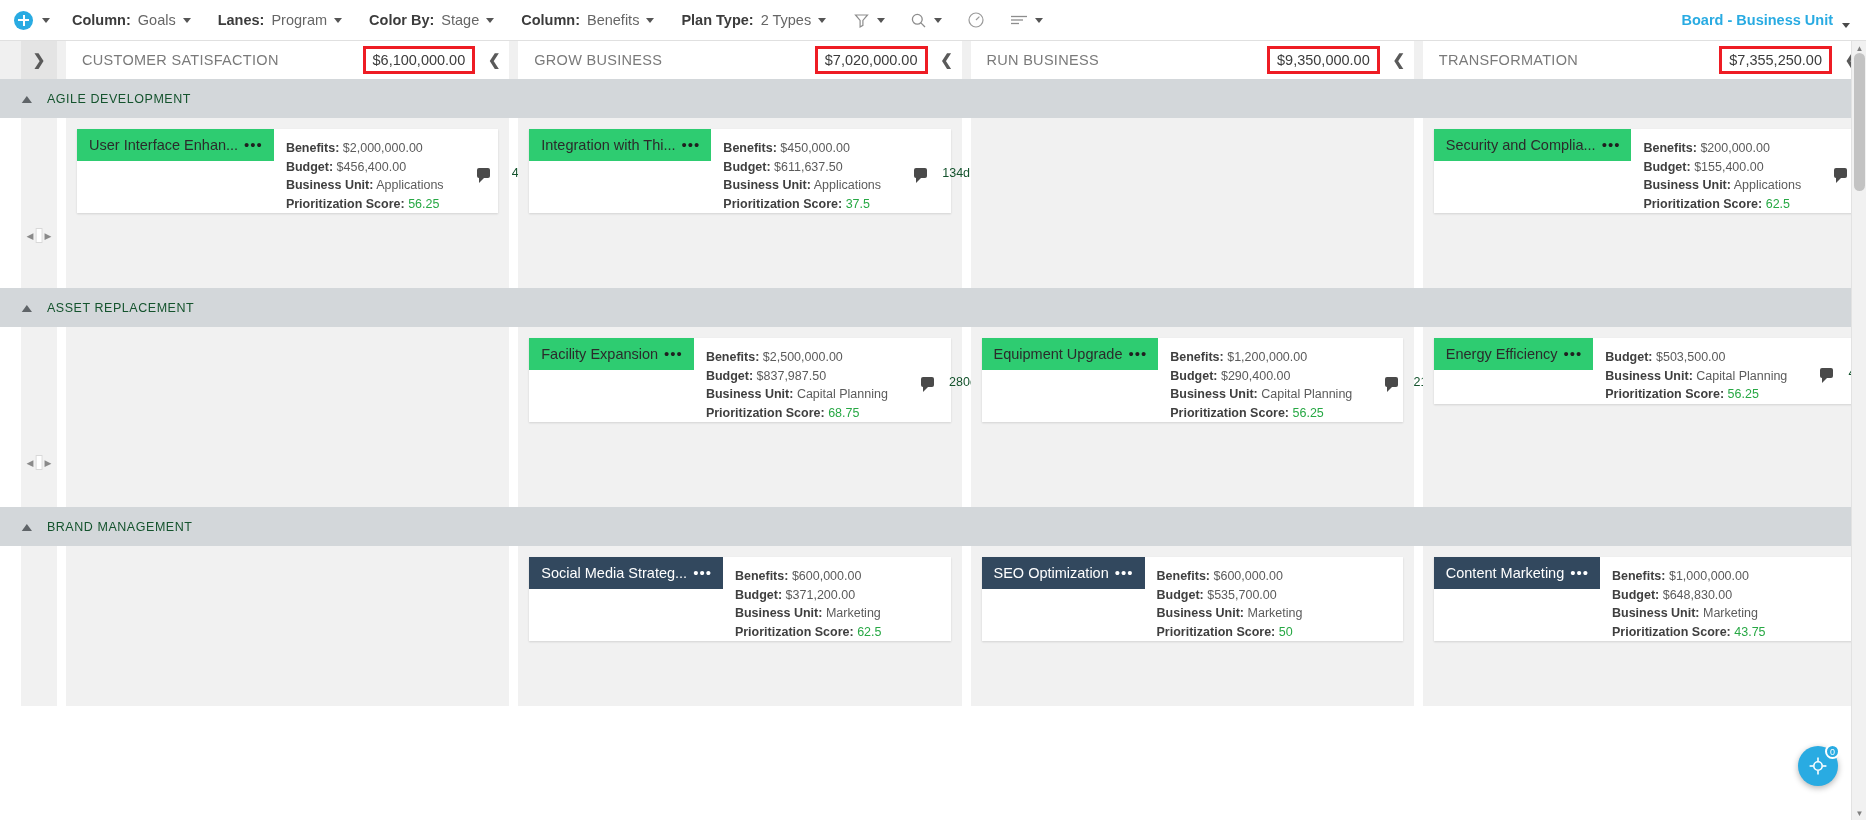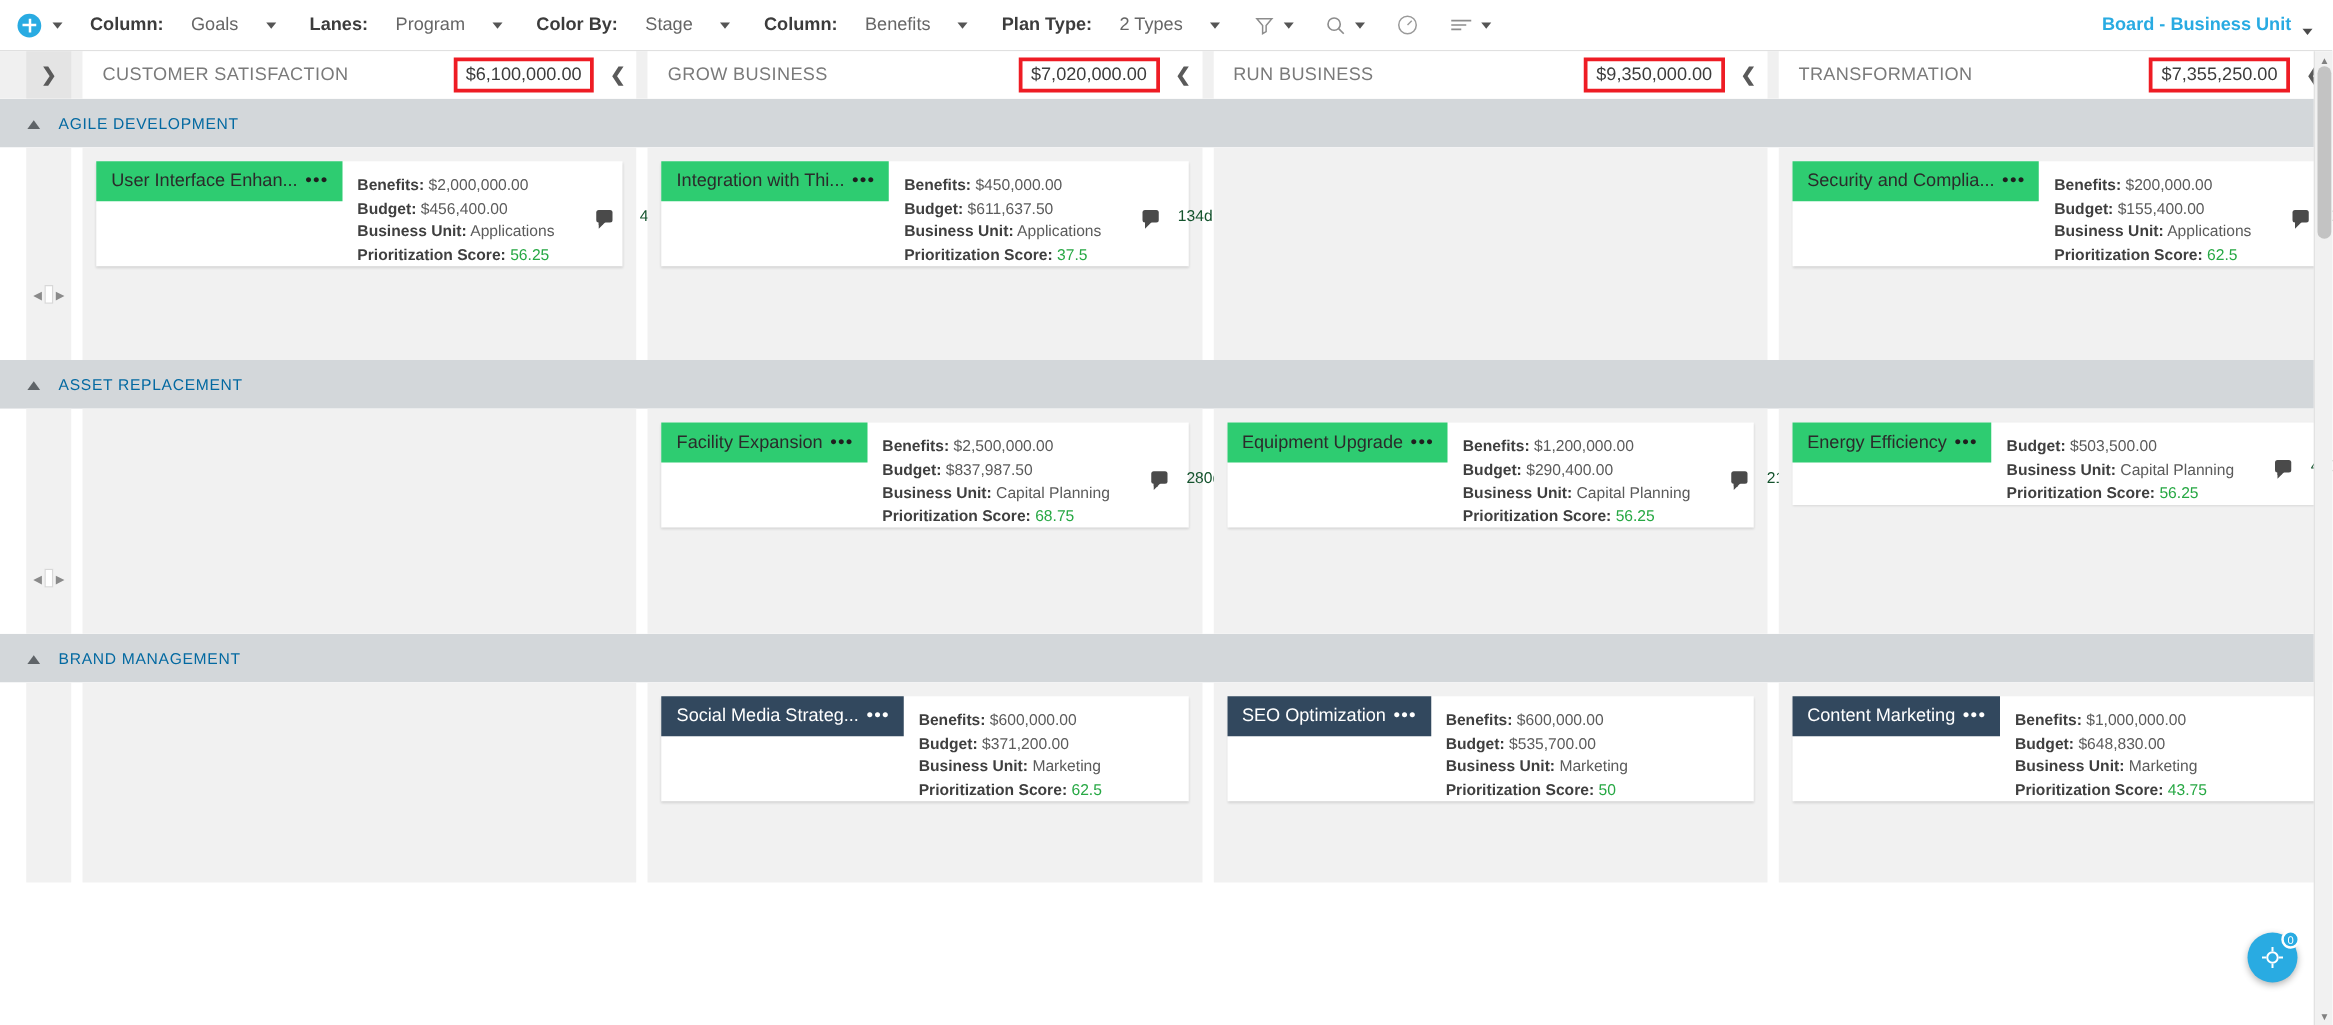--- a/index.html
+++ b/index.html
@@ -34,21 +34,21 @@
   .plus-circle::after { top: 4px; left: 8.5px; height: 11px; width: 2px; }
 
   .caret {
     width: 0; height: 0; border-left: 5px solid transparent;
     border-right: 5px solid transparent; border-top: 5.5px solid #555;
     display: inline-block;
   }
   .caret.sm { border-left-width: 4.5px; border-right-width: 4.5px; border-top-width: 5px; }
 
   .tb-item {
-    display: flex; align-items: center; gap: 22px;
+    display: flex; align-items: center; gap: 7px;
     margin-right: 27px; font-size: 14.5px; color: #4a4a4a;
     white-space: nowrap; cursor: default;
   }
   .tb-item .lbl { font-weight: bold; color: #3c3c3c; }
   .tb-item .val { color: #666; }
 
   .tb-icon-group { display: flex; align-items: center; gap: 7px; margin-right: 25px; }
   .tb-icon { display: inline-flex; align-items: center; justify-content: center; }
 
   #board-switch {
@@ -116,21 +116,21 @@
     background: #d3d7da;
     display: flex; align-items: center;
     padding-left: 21px;
     gap: 14px;
   }
   .lane-head .chev {
     color: #5f6468; font-size: 12px; line-height: 1;
     transform: scaleX(1.45); display: inline-block;
   }
   .lane-head .lane-title {
-    font-size: 12.5px; color: #0369a1; letter-spacing: .55px;
+    font-size: 12.5px; color: #14532d; letter-spacing: .55px;
   }
 
   .lane-body {
     display: flex;
     padding-left: 21px;
     background: #ffffff;
     position: relative;
   }
   .gutter {
     width: 36px; flex: 0 0 36px;

